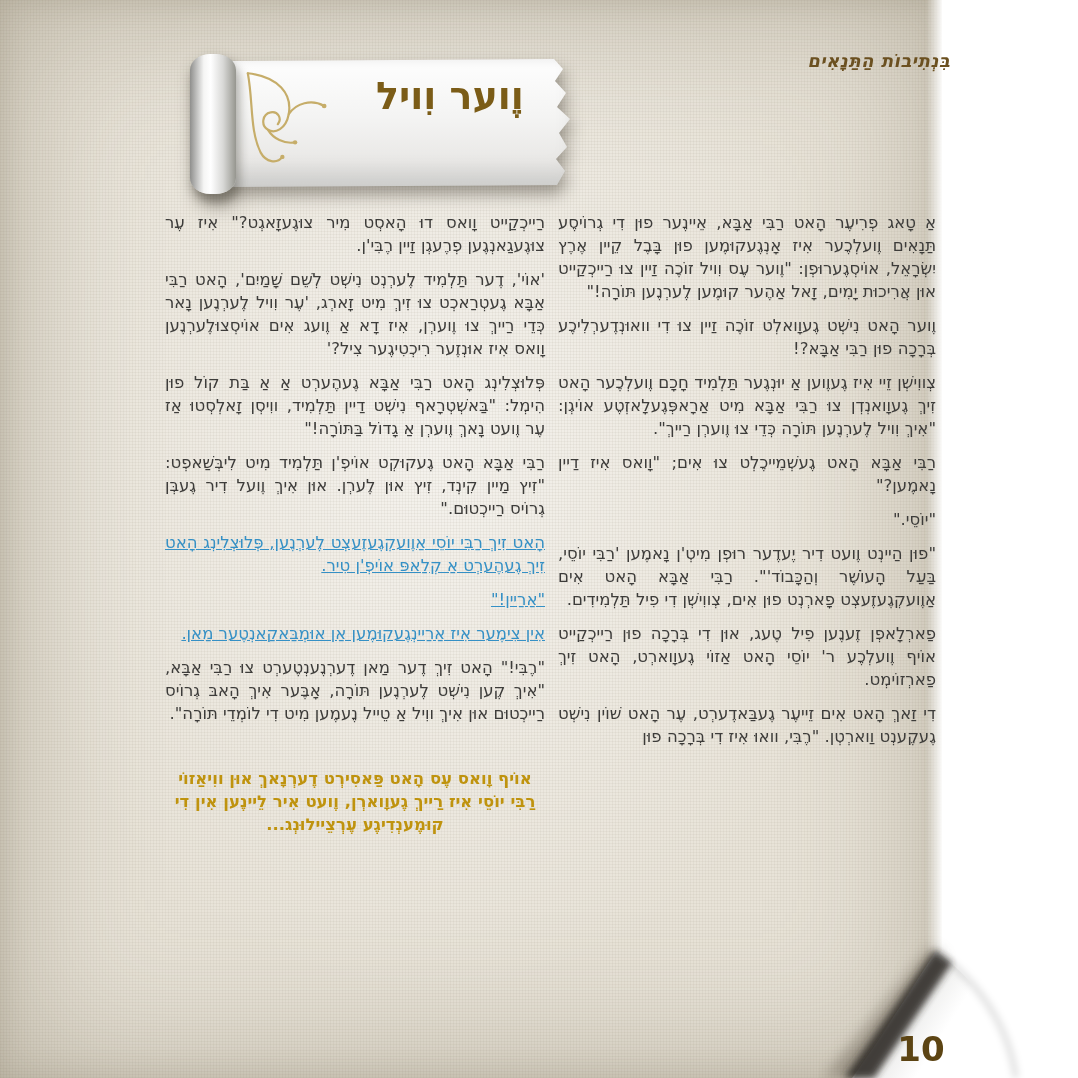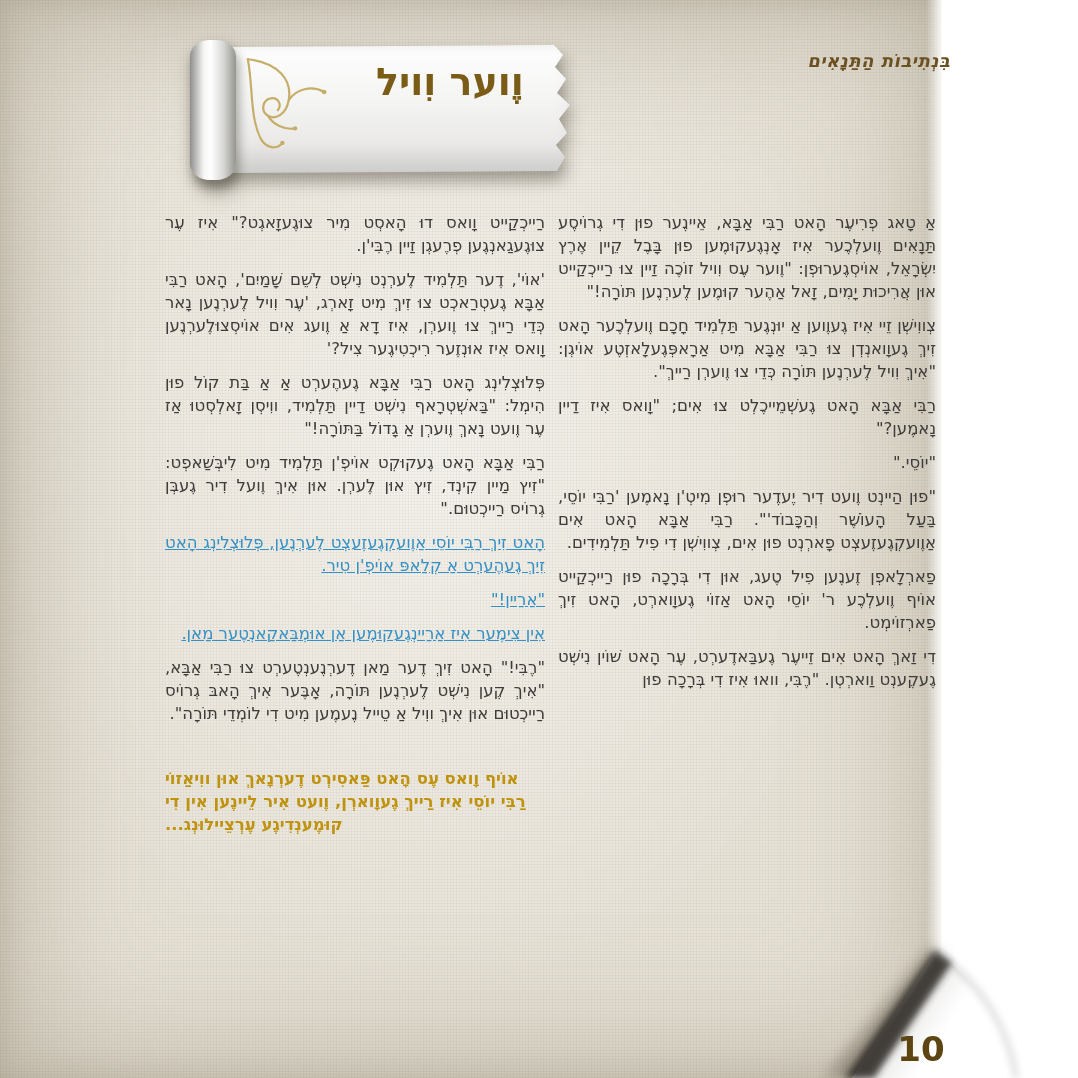--- a/index.html
+++ b/index.html
@@ -23,21 +23,21 @@
     background:linear-gradient(90deg, rgba(255,255,255,0) 0%, #ffffff 85%);
   }
   
   .header{
     position:absolute;left:780px;top:50px;width:198px;height:34px;
     color:#6b5020;font-size:18px;font-weight:bold;
     transform:skewX(-10deg);letter-spacing:0.5px;
     text-align:center;direction:rtl;
   }
   
-  .banner{position:absolute;left:182px;top:30px;width:410px;height:165px;}
+  .banner{position:absolute;left:182px;top:44px;width:410px;height:165px;}
   .ribbon-wrap{position:absolute;left:0;top:0;width:410px;height:165px;
     filter:drop-shadow(3px 9px 8px rgba(60,54,42,0.45));}
   .ribbon{
     position:absolute;left:42px;top:15px;width:348px;height:128px;
     background:linear-gradient(180deg,#fefefe 0%,#f4f4f3 45%,#e9e8e6 80%,#dededc 100%);
     box-shadow:inset 0 -16px 20px rgba(0,0,0,0.08), inset 0 4px 8px rgba(0,0,0,0.05);
     clip-path:polygon(0 2px,330px 0,339px 10px,331px 22px,342px 34px,333px 48px,346px 60px,
       335px 74px,343px 88px,332px 100px,341px 112px,333px 126px,0 128px);
   }
   .roll{
@@ -54,21 +54,21 @@
   }
   
   .col{
     position:absolute;top:211px;direction:rtl;color:#3d3c3a;
     font-size:16.5px;line-height:23px;text-align:justify;
   }
   .col-right{left:558px;width:378px;}
   .col-left{left:165px;width:380px;}
   .para{margin:0 0 11px 0;}
   .para.blue{color:#3590c5;text-decoration:underline;}
-  .para.gold{color:#bf930e;font-weight:bold;text-align:left;margin-top:42px;}
+  .para.gold{color:#bf930e;font-weight:bold;text-align:center;margin-top:42px;}
   
   .curl{position:absolute;left:818px;top:925px;width:260px;height:153px;}
   .pagenum{font-size:34px;font-weight:bold;fill:#5c4413;font-family:"DejaVu Sans",sans-serif;}
 </style>
 </head>
 <body>
 
 <div class="canvas">
 
   <div class="page"></div>
@@ -90,20 +90,21 @@
       <circle cx="60" cy="84" r="2.4" fill="#c6ad69" stroke="none"></circle>
       <circle cx="46" cy="100" r="2.4" fill="#c6ad69" stroke="none"></circle>
     </svg>
     <div class="title">
       <div>וֶוער וִויל</div>
     </div>
   </div>
 
   <div class="col col-right">
       <p class="para normal">אַ טָאג פְרִיעֶר הָאט רַבִּי אַבָּא, אֵיינֶער פוּן דִי גְרוֹיסֶע תַּנָאִים וֶועלְכֶער אִיז אָנְגֶעקוּמֶען פוּן בָּבֶל קֵיין אֶרֶץ יִשְׂרָאֵל, אוֹיסְגֶערוּפְן: "וֶוער עֶס וִויל זוֹכֶה זַיין צוּ רַייכְקַייט אוּן אֲרִיכוּת יָמִים, זָאל אַהֶער קוּמֶען לֶערְנֶען תּוֹרָה!"</p>
+      <p class="para normal">וֶוער הָאט נִישְׁט גֶעוָואלְט זוֹכֶה זַיין צוּ דִי וואוּנְדֶערְלִיכֶע בְּרָכָה פוּן רַבִּי אַבָּא?!</p>
       <p class="para normal">צְווִישְׁן זֵיי אִיז גֶעוֶוען אַ יוּנְגֶער תַּלְמִיד חָכָם וֶועלְכֶער הָאט זִיךְ גֶעוָואנְדְן צוּ רַבִּי אַבָּא מִיט אַרָאפְּגֶעלָאזְטֶע אוֹיגְן: "אִיךְ וִויל לֶערְנֶען תּוֹרָה כְּדֵי צוּ וֶוערְן רַייךְ".</p>
       <p class="para normal">רַבִּי אַבָּא הָאט גֶעשְׁמֵייכֶלְט צוּ אִים; "וָואס אִיז דַיין נָאמֶען?"</p>
       <p class="para normal">"יוֹסֵי."</p>
       <p class="para normal">"פוּן הַיינְט וֶועט דִיר יֶעדֶער רוּפְן מִיטְ'ן נָאמֶען 'רַבִּי יוֹסֵי, בַּעַל הָעוֹשֶׁר וְהַכָּבוֹד'". רַבִּי אַבָּא הָאט אִים אַוֶועקְגֶעזֶעצְט פָארְנְט פוּן אִים, צְווִישְׁן דִי פִיל תַּלְמִידִים.</p>
       <p class="para normal">פַארְלָאפְן זֶענֶען פִיל טֶעג, אוּן דִי בְּרָכָה פוּן רַייכְקַייט אוֹיף וֶועלְכֶע ר' יוֹסֵי הָאט אַזוֹי גֶעוָוארְט, הָאט זִיךְ פַארְזוֹימְט.</p>
       <p class="para normal">דִי זַאךְ הָאט אִים זֵייעֶר גֶעבַּאדֶערְט, עֶר הָאט שׁוֹין נִישְׁט גֶעקֶענְט וַוארְטְן. "רֶבִּי, וואוּ אִיז דִי בְּרָכָה פוּן</p>
     </div>
   <div class="col col-left">
       <p class="para normal">רַייכְקַייט וָואס דוּ הָאסְט מִיר צוּגֶעזָאגְט?" אִיז עֶר צוּגֶעגַאנְגֶען פְרֶעגְן זַיין רֶבִּי'ן.</p>
       <p class="para normal">'אוֹי', דֶער תַּלְמִיד לֶערְנְט נִישְׁט לְשֵׁם שָׁמַיִם', הָאט רַבִּי אַבָּא גֶעטְרַאכְט צוּ זִיךְ מִיט זָארְג, 'עֶר וִויל לֶערְנֶען נָאר כְּדֵי רַייךְ צוּ וֶוערְן, אִיז דָא אַ וֶועג אִים אוֹיסְצוּלֶערְנֶען וָואס אִיז אוּנְזֶער רִיכְטִיגֶער צִיל?'</p>

